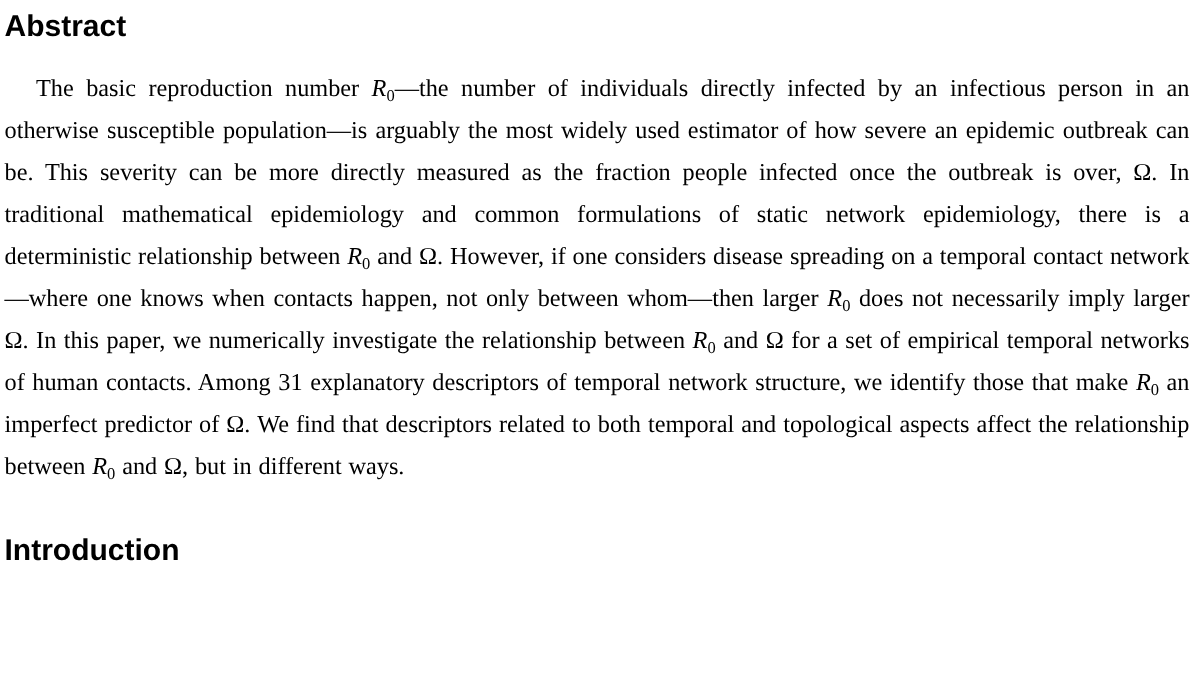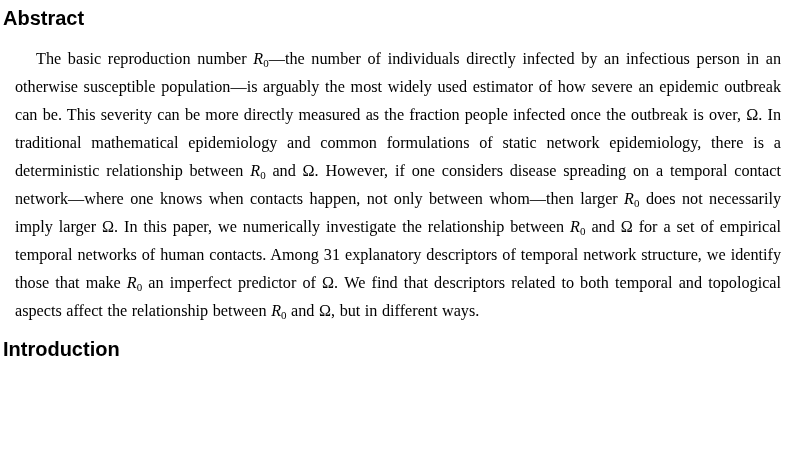--- a/index.html
+++ b/index.html
@@ -22,28 +22,29 @@
   }
   .section-heading {
     font-family: "Liberation Sans", sans-serif;
     font-weight: 700;
     font-size: 20px;
     line-height: 24px;
     margin: 0 0 15px 0;
     color: #000000;
   }
   .section-heading.intro {
+    margin-top: 30px;
     margin-bottom: 14px;
   }
   .body-para {
     font-size: 16.2px;
     line-height: 28px;
     text-align: justify;
     text-indent: 21px;
-    margin: 12px;
+    margin: 0;
     word-spacing: 0.5px;
   }
   .body-para .mvar {
     font-style: italic;
   }
   .body-para sub {
     font-size: 11px;
     line-height: 0;
     vertical-align: baseline;
     position: relative;

